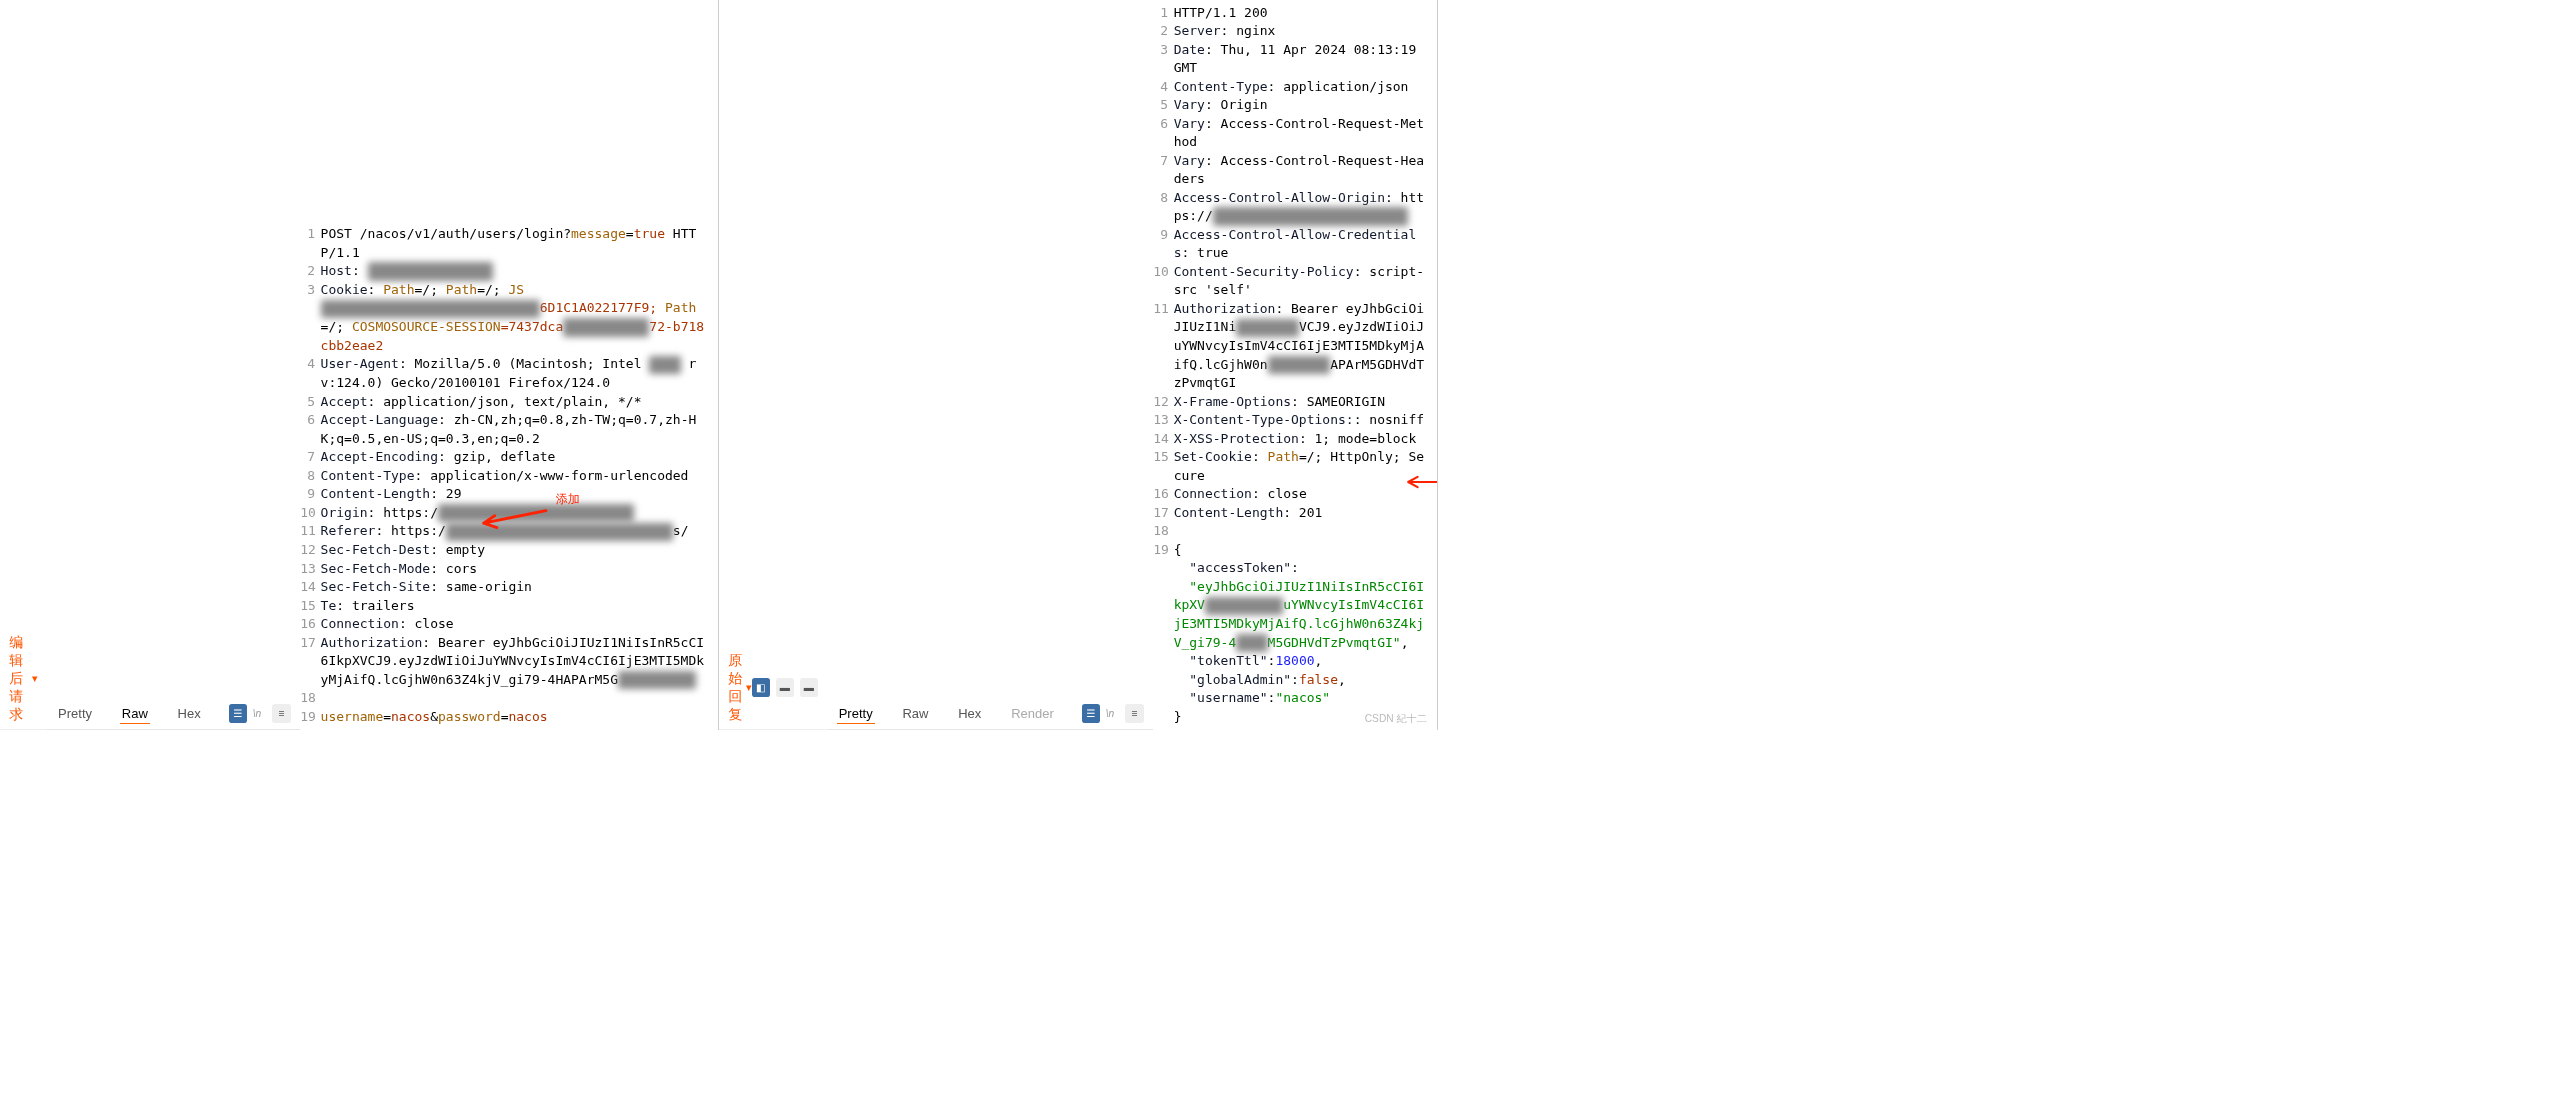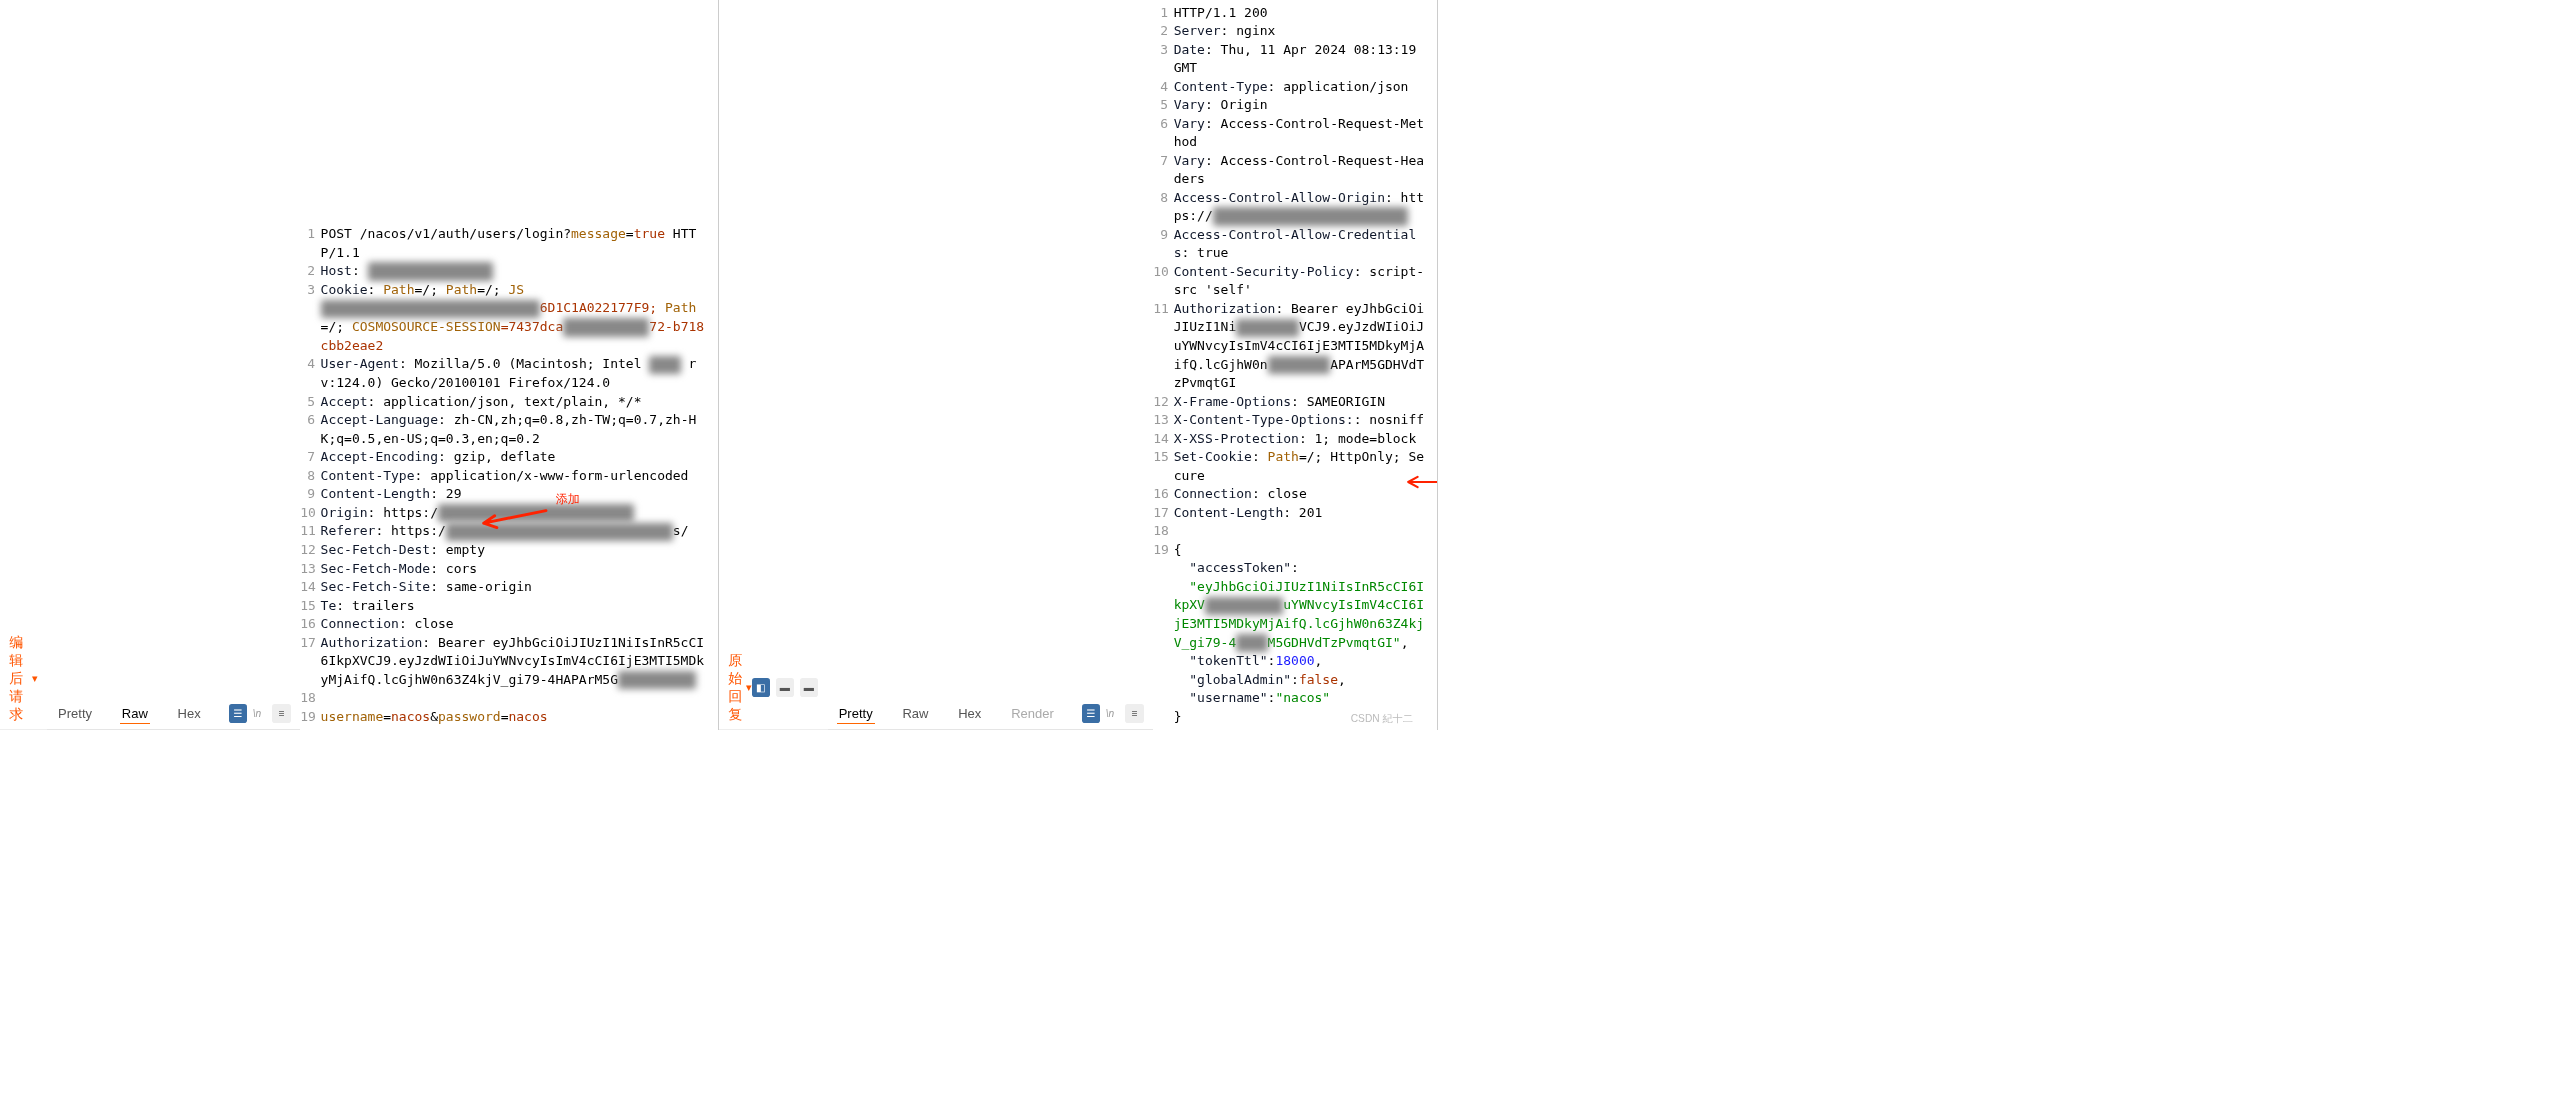--- a/index.html
+++ b/index.html
@@ -25,21 +25,21 @@
   .code { white-space: pre-wrap; word-break: break-all; flex:1; padding-right:7.4px;}
   .kw { color: #a16207; }
   .name { color: #0f172a; }
   .val { color: #aa3300; }
   .str { color: #008800; }
   .num { color: #1a1aff; }
   .bool { color: #aa3300; }
   .redacted { display:inline-block; filter: blur(3.7px); background:#888; color:transparent; border-radius:1.9px; vertical-align:middle;}
   .annotation { position: absolute; color: #ff2200; font-size: 12px; pointer-events: none; display:flex; align-items:center; gap:5.6px;}
   .arrow { width:74px; height:22px; position:relative;}
-  .watermark { position:absolute; bottom:3.7px; right:25px; color:#bbb; font-size:10.2px;margin-left:9px;}
+  .watermark { position:absolute; bottom:3.7px; right:11px; color:#bbb; font-size:10.2px;margin-left:9px;}
 </style>
 </head>
 <body>
 
 <div class="container">
 
   <div class="panel">
     <div class="panel-header">
       <div class="panel-title">
         <span>编辑后请求</span>

